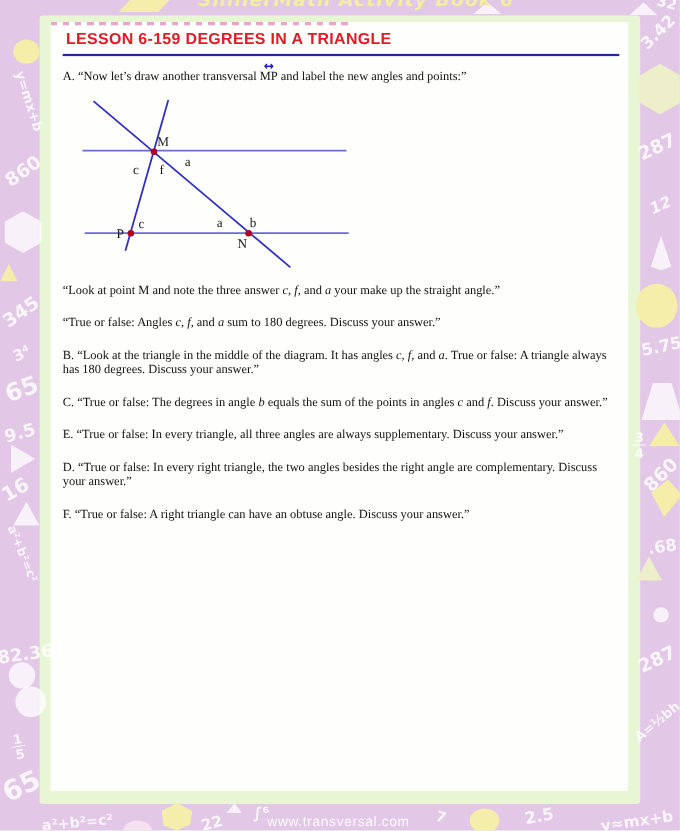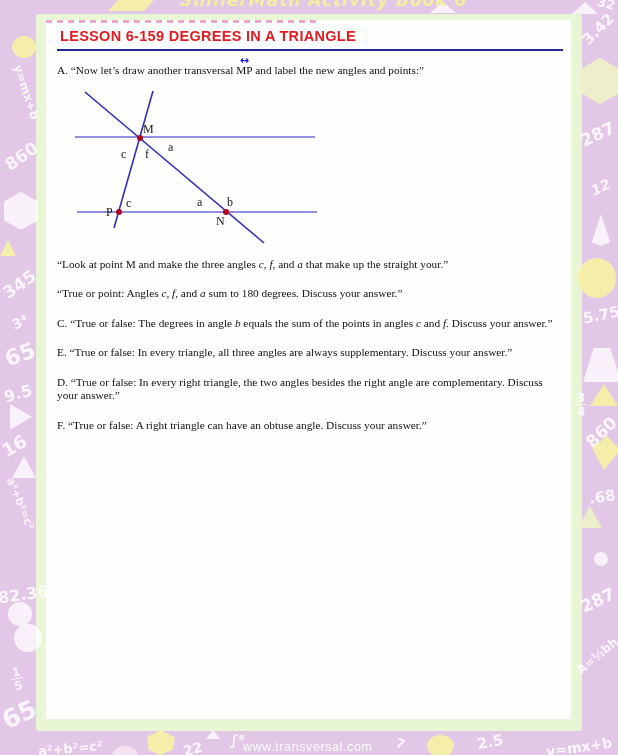--- a/index.html
+++ b/index.html
@@ -180,22 +180,23 @@
         <text x="98" y="66">a</text>
         <text x="36" y="131">P</text>
         <text x="56" y="122">c</text>
         <text x="127" y="121">a</text>
         <text x="157" y="121">b</text>
         <text x="146" y="140">N</text>
       </svg>
     </div>
 
     <div id="paras-after">
-        <p class="para"><span>“Look at point M and make the three angles </span><span class="ital">c</span><span>, </span><span class="ital">f</span><span>, and </span><span class="ital">a</span><span> that make up the straight your.”</span></p>
-        <p class="para"><span>“True or point: Angles </span><span class="ital">c</span><span>, </span><span class="ital">f</span><span>, and </span><span class="ital">a</span><span> sum to 180 degrees. Discuss your answer.”</span></p>
+        <p class="para"><span>“Look at point M and note the three answer </span><span class="ital">c</span><span>, </span><span class="ital">f</span><span>, and </span><span class="ital">a</span><span> your make up the straight angle.”</span></p>
+        <p class="para"><span>“True or false: Angles </span><span class="ital">c</span><span>, </span><span class="ital">f</span><span>, and </span><span class="ital">a</span><span> sum to 180 degrees. Discuss your answer.”</span></p>
+        <p class="para"><span>B. “Look at the triangle in the middle of the diagram. It has angles </span><span class="ital">c</span><span>, </span><span class="ital">f</span><span>, and </span><span class="ital">a</span><span>. True or false: A triangle always has 180 degrees. Discuss your answer.”</span></p>
         <p class="para"><span>C. “True or false: The degrees in angle </span><span class="ital">b</span><span> equals the sum of the points in angles </span><span class="ital">c</span><span> and </span><span class="ital">f</span><span>. Discuss your answer.”</span></p>
         <p class="para"><span>E. “True or false: In every triangle, all three angles are always supplementary. Discuss your answer.”</span></p>
         <p class="para"><span>D. “True or false: In every right triangle, the two angles besides the right angle are complementary. Discuss your answer.”</span></p>
         <p class="para"><span>F. “True or false: A right triangle can have an obtuse angle. Discuss your answer.”</span></p>
       </div>
   </div>
 </div>
 
 <div id="footer-url">www.transversal.com</div>
 

